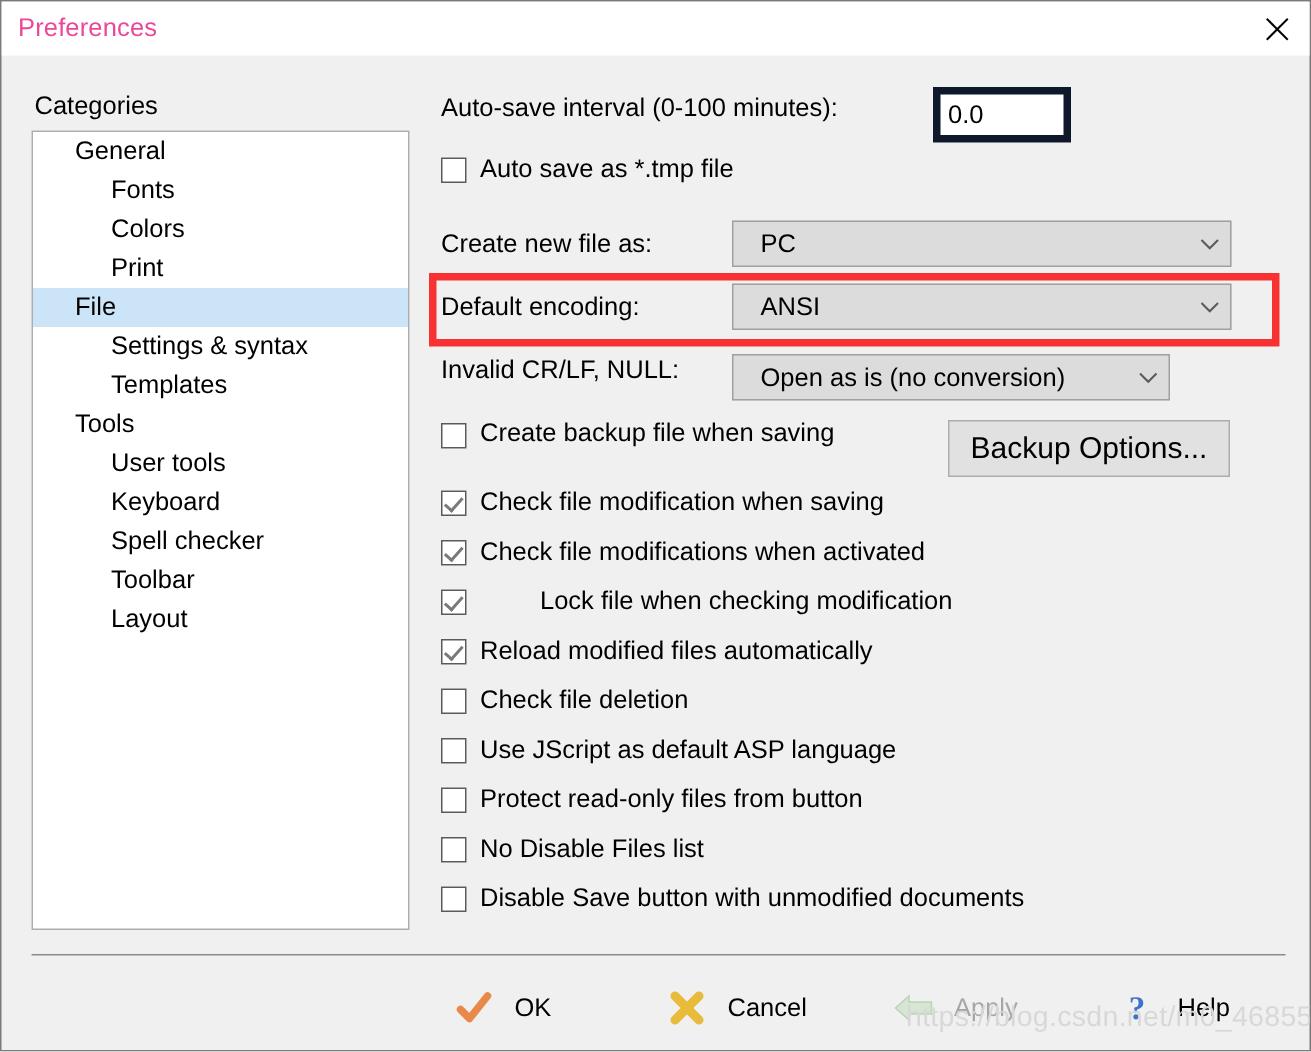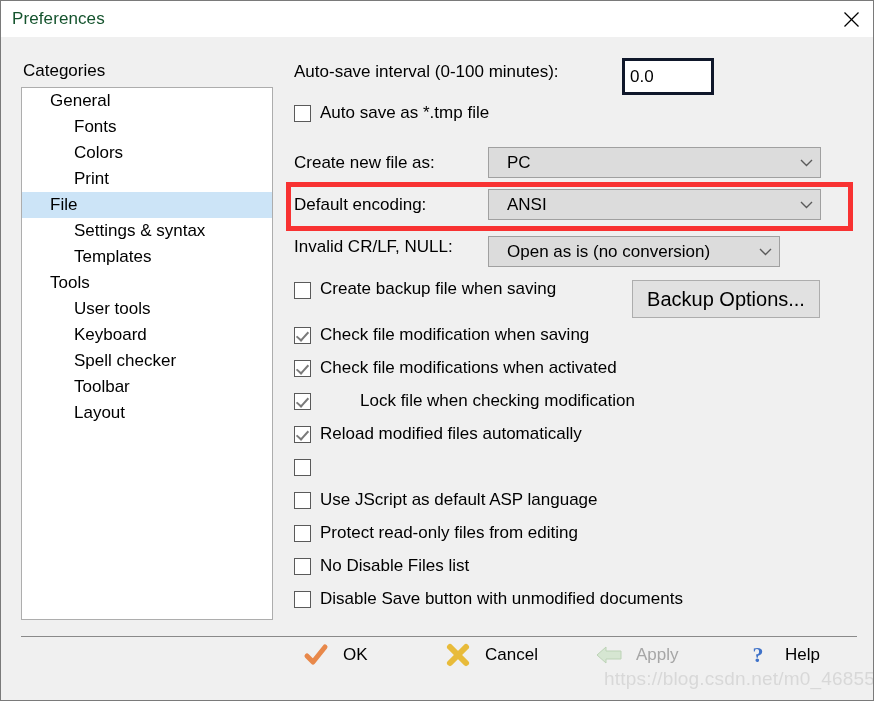--- a/index.html
+++ b/index.html
@@ -27,21 +27,21 @@
     width: 874px;
     height: 36px;
     background: #ffffff;
     box-sizing: border-box;
   }
   .titlebar-text {
     position: absolute;
     left: 11px;
     top: 8px;
     font-size: 17px;
-    color: #14532d;
+    color: #ec4899;
     letter-spacing: 0.1px;
     white-space: nowrap;
   }
   .close-btn {
     position: absolute;
     right: 0; top: 0;
     width: 48px;
     height: 36px;
     display: flex;
     align-items: center;
@@ -85,21 +85,21 @@
   
   .field-label {
     position: absolute;
     font-size: 17px;
     color: #000;
     white-space: nowrap;
   }
   .textbox {
     position: absolute;
     background: #ffffff;
-    border: 3px solid #0f172a;
+    border: 5px solid #0f172a;
     box-sizing: border-box;
     font-size: 17px;
     color: #000;
     padding-left: 5px;
     display: flex;
     align-items: center;
     cursor: text;
   }
   .combo {
     position: absolute;
@@ -192,21 +192,21 @@
   .hrule {
     position: absolute;
     left: 20px;
     top: 635px;
     width: 836px;
     height: 1px;
     background: #8a8a8a;
   }
   .bottom-item {
     position: absolute;
-    top: 638px;
+    top: 655px;
     height: 32px;
     display: flex;
     align-items: center;
     cursor: default;
     white-space: nowrap;
   }
   .bottom-icon {
     width: 30px;
     height: 30px;
     display: flex;
@@ -322,28 +322,29 @@
       <div class="cb-row" style="top: 389px; gap: 40px;">
         <span class="cb-box checked"></span>
         <span class="cb-label">Lock file when checking modification</span>
       </div>
       <div class="cb-row" style="top: 422px;">
         <span class="cb-box checked"></span>
         <span class="cb-label">Reload modified files automatically</span>
       </div>
       <div class="cb-row" style="top: 455px;">
         <span class="cb-box"></span>
+        <span class="cb-label">Check file deletion</span>
       </div>
       <div class="cb-row" style="top: 488px;">
         <span class="cb-box"></span>
         <span class="cb-label">Use JScript as default ASP language</span>
       </div>
       <div class="cb-row" style="top: 521px;">
         <span class="cb-box"></span>
-        <span class="cb-label">Protect read-only files from editing</span>
+        <span class="cb-label">Protect read-only files from button</span>
       </div>
       <div class="cb-row" style="top: 554px;">
         <span class="cb-box"></span>
         <span class="cb-label">No Disable Files list</span>
       </div>
       <div class="cb-row" style="top: 587px;">
         <span class="cb-box"></span>
         <span class="cb-label">Disable Save button with unmodified documents</span>
       </div>
     </div>

